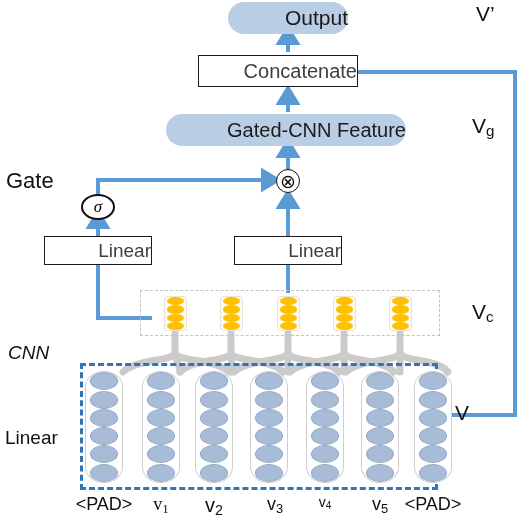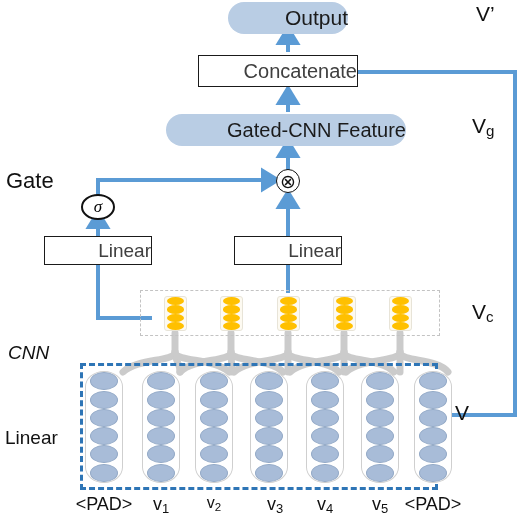--- a/index.html
+++ b/index.html
@@ -220,24 +220,24 @@
         <i></i>
         <i></i>
         <i></i>
         <i></i>
         <i></i>
         <i></i>
       </div>
     </div>
   <div id="toklabels">
       <div class="lbl" style="left: 104px; top: 494px; font-size: 18px; transform: translateX(-50%);"><span>&lt;PAD&gt;</span></div>
-      <div class="lbl" style="left: 161px; top: 494px; font-size: 18px; transform: translateX(-50%);"><span>v</span><span class="sub">1</span></div>
-      <div class="lbl" style="left: 214px; top: 494px; font-size: 16px; transform: translateX(-50%);"><span>v</span><span class="sub">2</span></div>
+      <div class="lbl" style="left: 161px; top: 494px; font-size: 18px; transform: translateX(-50%); font-family: Liberation Serif, serif;"><span>v</span><span class="sub">1</span></div>
+      <div class="lbl" style="left: 214px; top: 494px; font-size: 20px; transform: translateX(-50%);"><span>v</span><span class="sub">2</span></div>
       <div class="lbl" style="left: 275px; top: 494px; font-size: 18px; transform: translateX(-50%);"><span>v</span><span class="sub">3</span></div>
-      <div class="lbl" style="left: 325px; top: 494px; font-size: 18px; transform: translateX(-50%);"><span>v</span><span class="sub">4</span></div>
+      <div class="lbl" style="left: 325px; top: 494px; font-size: 14px; transform: translateX(-50%);"><span>v</span><span class="sub">4</span></div>
       <div class="lbl" style="left: 380px; top: 494px; font-size: 18px; transform: translateX(-50%);"><span>v</span><span class="sub">5</span></div>
       <div class="lbl" style="left: 433px; top: 494px; font-size: 18px; transform: translateX(-50%);"><span>&lt;PAD&gt;</span></div>
     </div>
 
   <div class="lbl" style="left:6px;top:168px;font-size:22px;">
     <span>Gate</span>
   </div>
   <div class="lbl" style="left:8px;top:342px;font-size:19px;font-style:italic;">
     <span>CNN</span>
   </div>

